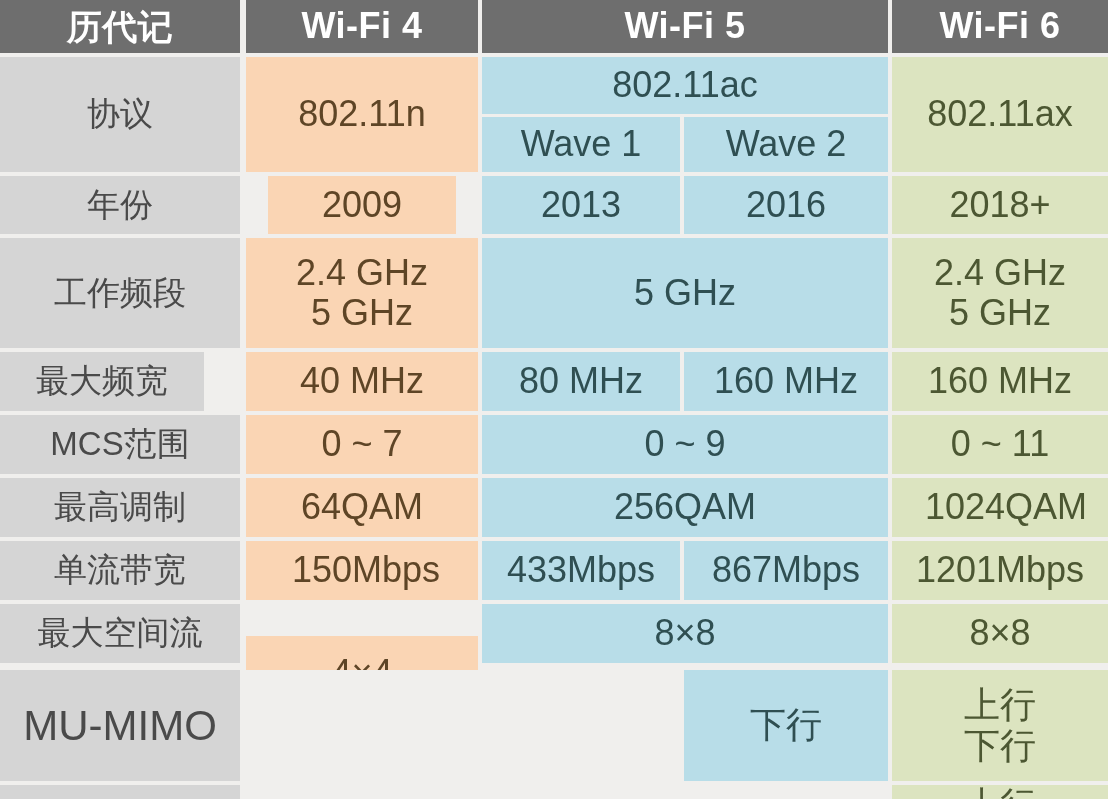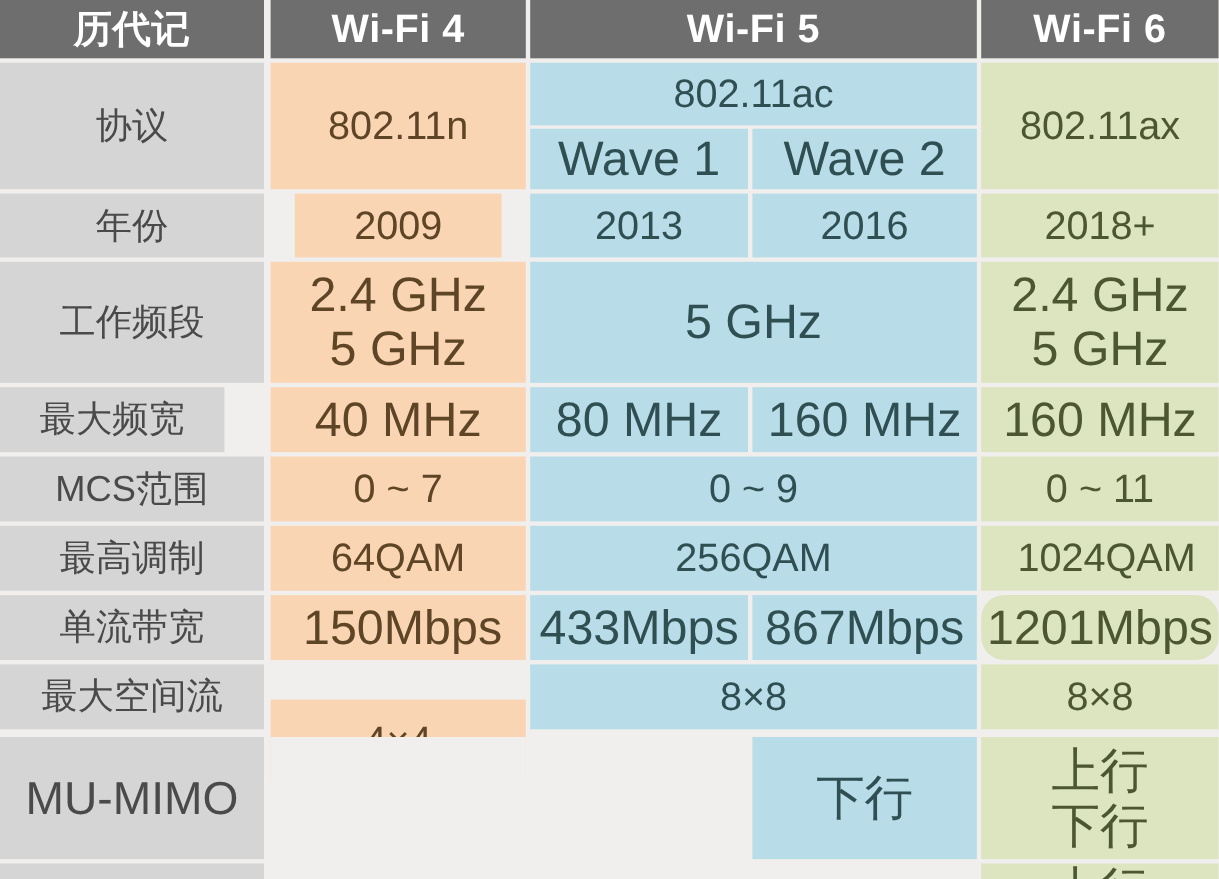--- a/index.html
+++ b/index.html
@@ -53,21 +53,21 @@
     color: #4a4a4a;
     font-size: 33px;
   }
 
   
   .c4 { background: #fad5b4; color: #5e4526; }
   .c5 { background: #b8dde8; color: #2f4f52; }
   .c6 { background: #dce4c0; color: #4c5732; }
   .cEmpty { background: #f0efed; }
 
-  .val   { font-size: 44px; }
+  .val   { font-size: 36px; }
   .val-l { font-size: 36px; }
 
   .stack-line { display: block; }
 </style>
 </head>
 <body>
 
 <div id="table-root">
 
   <div class="cell hdr hdr-label" style="left:0px;  top:0px; width:240px; height:53px;">历代记</div>
@@ -141,21 +141,21 @@
   <div class="cell c6 val-l" style="left:892px; top:478px; width:228px; height:59px;">1024QAM</div>
 
   <div class="cell lbl" style="left:0px; top:541px; width:240px; height:59px;">单流带宽</div>
 
   <div class="cell c4 val" style="left:246px; top:541px; width:232px; height:59px;padding-left:8px;">150Mbps</div>
 
   <div class="cell c5 val" style="left:482px; top:541px; width:198px; height:59px;">433Mbps</div>
 
   <div class="cell c5 val" style="left:684px; top:541px; width:204px; height:59px;">867Mbps</div>
 
-  <div class="cell c6 val" style="left:892px; top:541px; width:216px; height:59px;border-radius:21px;">1201Mbps</div>
+  <div class="cell c6 val" style="left:892px; top:541px; width:216px; height:59px;">1201Mbps</div>
 
   <div class="cell lbl" style="left:0px; top:604px; width:240px; height:59px;">最大空间流</div>
 
   <div class="cell c4 val-l" style="left:246px; top:604px; width:232px; height:74px;margin-top:32px;">4×4</div>
 
   <div class="cell c5 val-l" style="left:482px; top:604px; width:406px; height:59px;">8×8</div>
 
   <div class="cell c6 val-l" style="left:892px; top:604px; width:216px; height:59px;">8×8</div>
 
   <div class="cell lbl" style="left:0px; top:670px; width:240px; height:111px; font-size:42px;">MU-MIMO</div>

